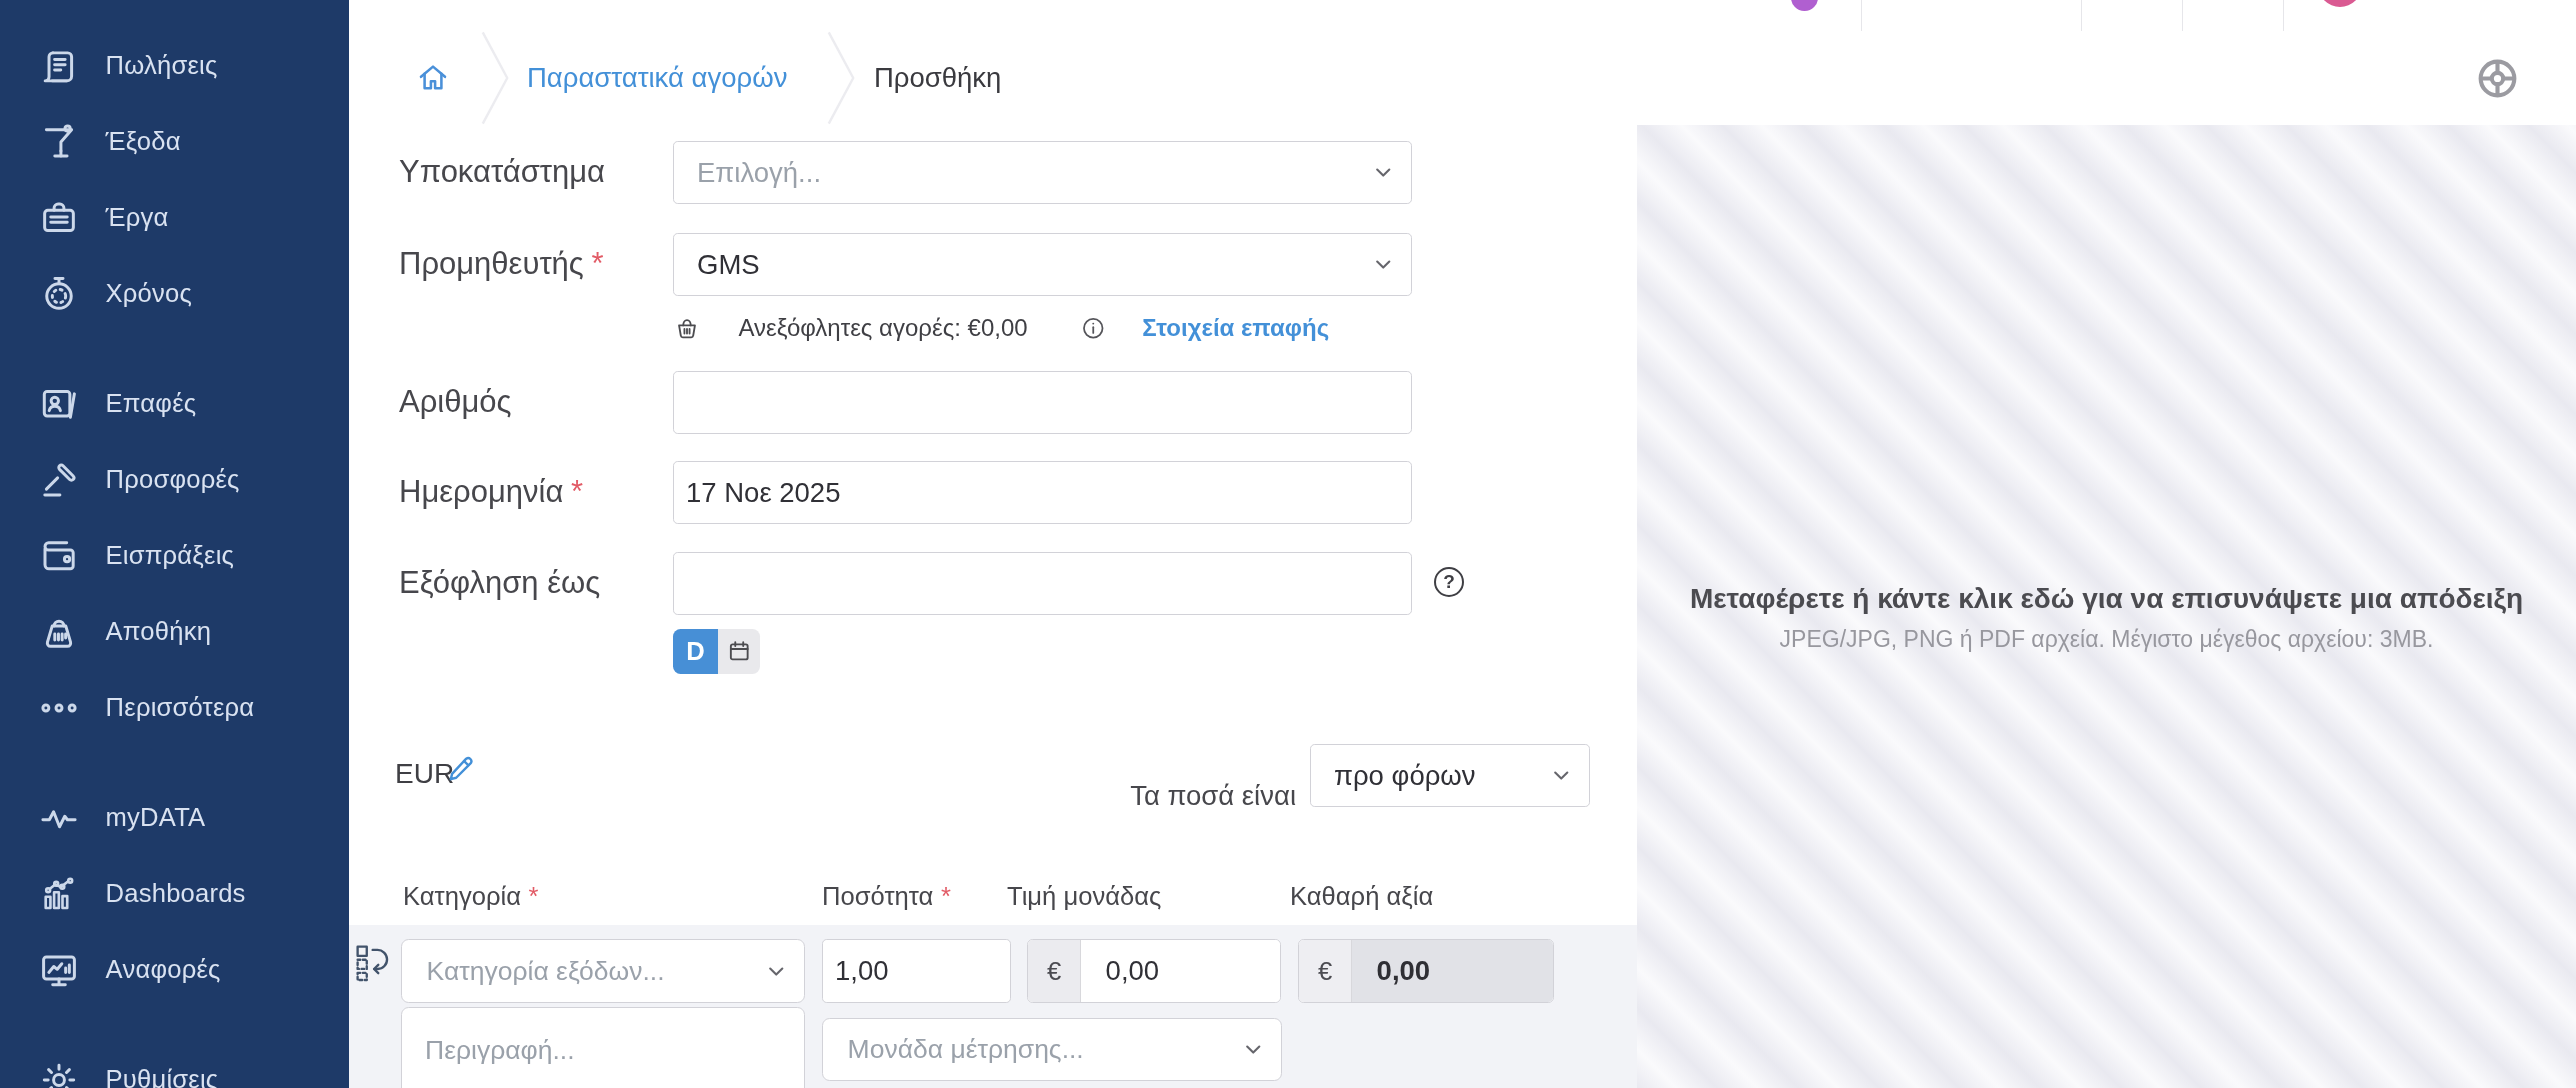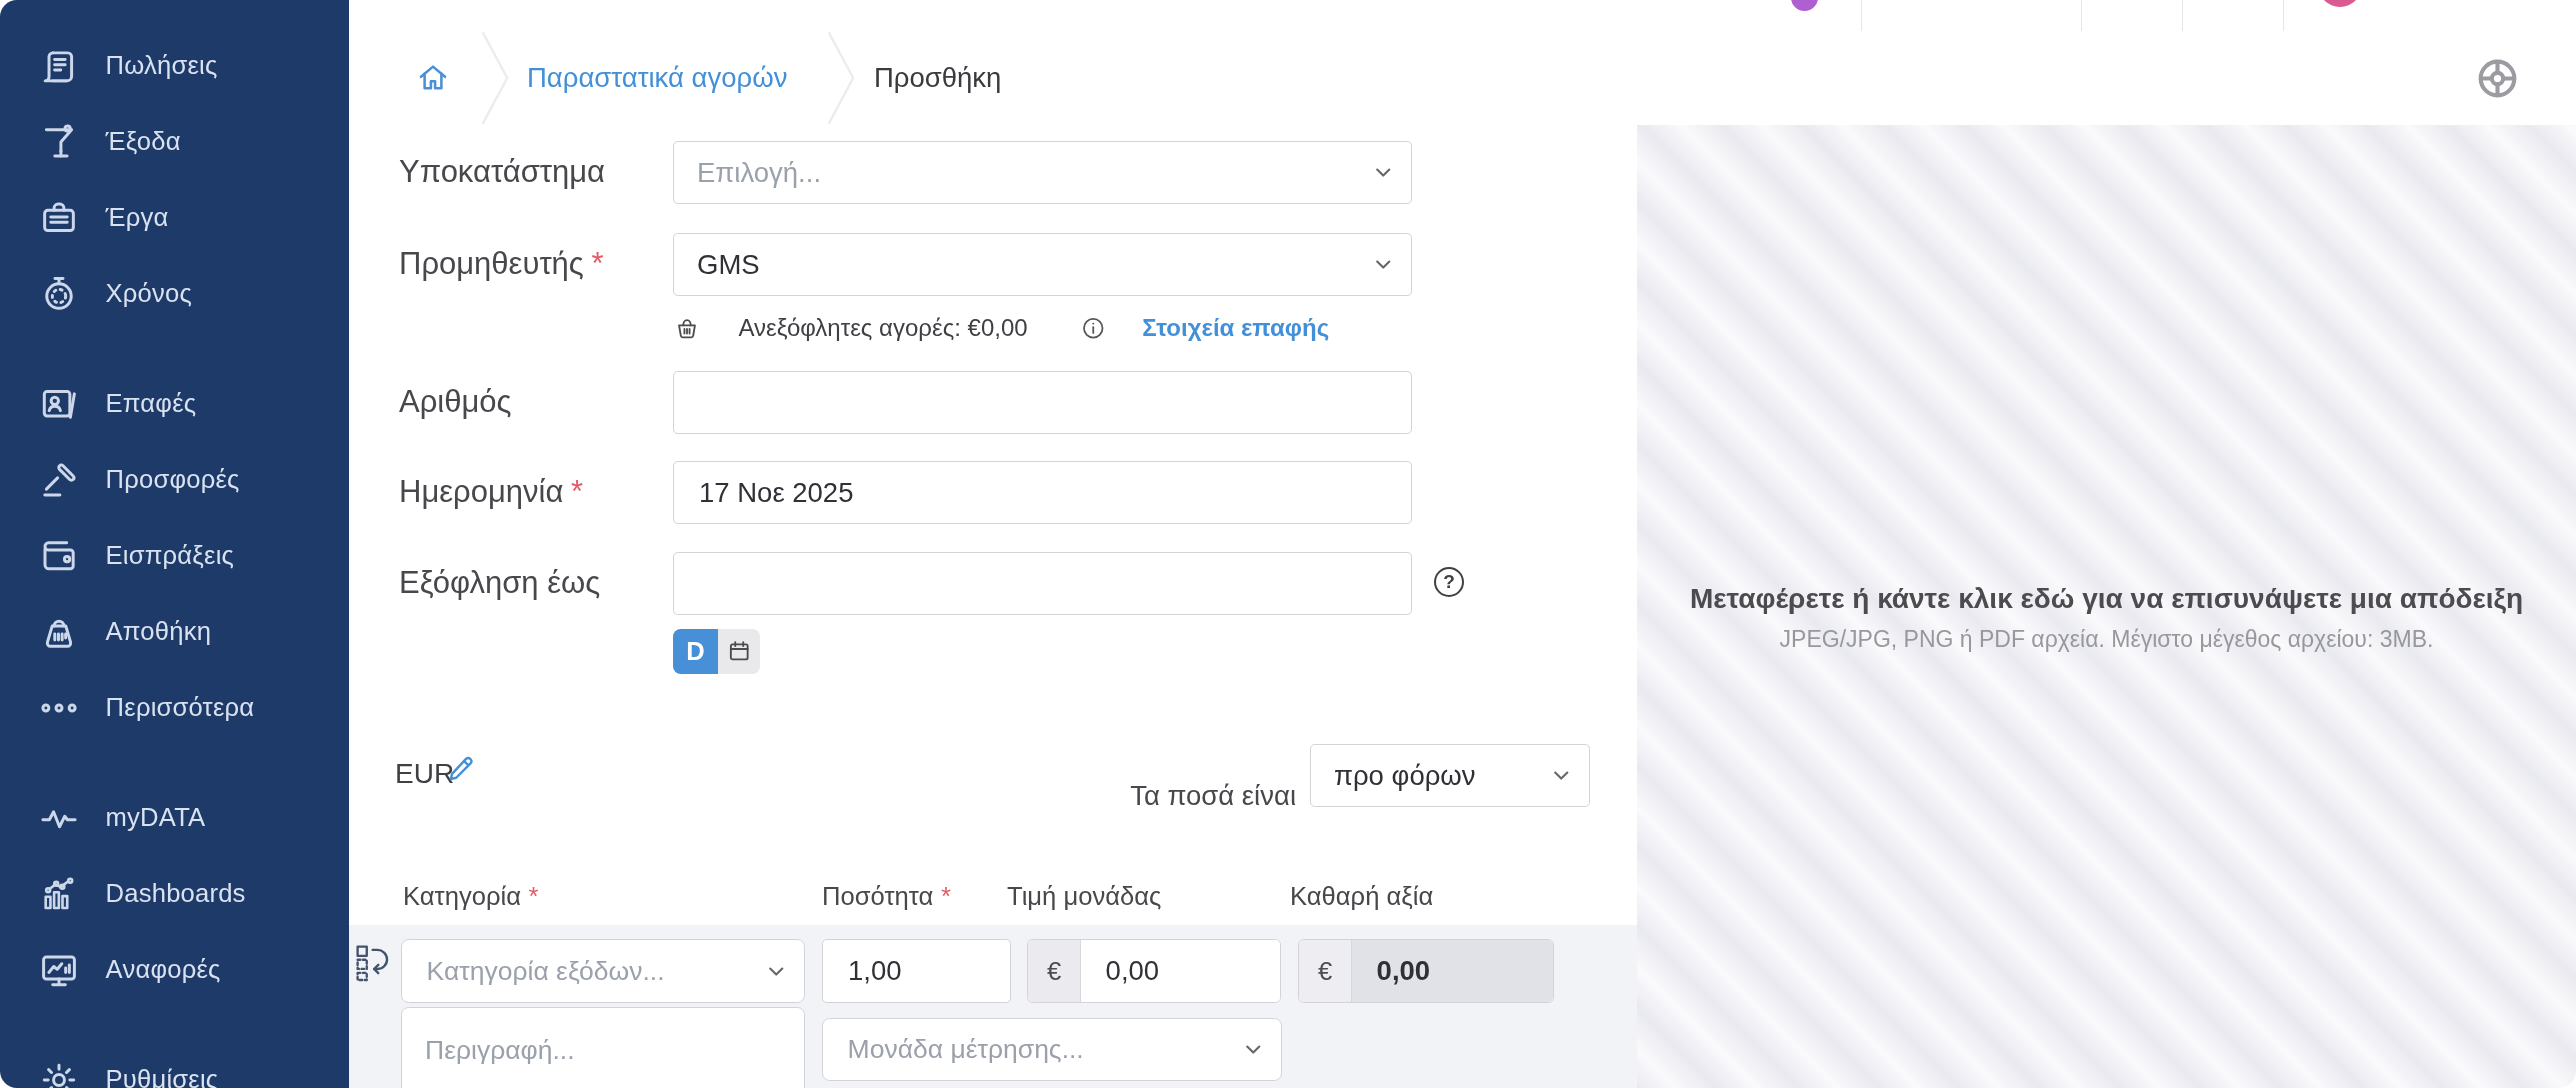--- a/index.html
+++ b/index.html
@@ -1,17 +1,17 @@
 <!DOCTYPE html>
 <html style="font-size:15px"><head>
 <meta charset="utf-8">
 <style>
   html,body{margin:0;padding:0;background:#fff;}
   .screen{position:relative;width:2576px;height:1088px;overflow:hidden;
-          font-family:"Liberation Sans",sans-serif;background:#fff;border-radius:17px;}
+          font-family:"Liberation Sans",sans-serif;background:#fff;}
   
   .sidebar{position:absolute;left:0;top:0;width:349px;height:1088px;background:#1e3a68;overflow:hidden;}
   .side-nav{padding-top:27.5px;}
   .side-item{display:flex;align-items:center;height:76px;padding-left:38px;cursor:pointer;color:#d9e2f1;}
   .side-icon{width:42px;height:42px;margin-right:25.6px;flex:0 0 auto;color:#ccd8ea;}
   .side-label{font-size:25.6px;letter-spacing:0.2px;}
   .side-gap{height:34px;}
   .icon svg{width:100%;height:100%;display:block;}
   
   .topbar{position:absolute;left:349px;top:0;width:2227px;height:31px;background:#fff;border-bottom:0.9px solid #e7e7eb;overflow:hidden;}
@@ -30,21 +30,21 @@
   .form-area{position:absolute;left:349px;top:125px;width:1288px;height:963px;background:#fff;overflow:hidden;}
   .f-label{position:absolute;left:50px;font-size:31px;color:#47474c;line-height:32px;}
   .req{color:#e25b66;margin-left:7.6px;}
   .ctl{position:absolute;left:324px;width:739px;height:63px;box-sizing:border-box;
        border:1.9px solid #d2d2d8;border-radius:4.7px;background:#fff;display:flex;align-items:center;
        padding:0 53px 0 23px;font-size:27.5px;color:#303036;}
   .ctl.select{cursor:pointer;}
   .ph{color:#9aa1aa;}
   .chev{position:absolute;right:15px;top:50%;margin-top:-13.3px;width:26.5px;height:26.5px;color:#66666c;}
   input.raw{font-family:"Liberation Sans",sans-serif;font-size:27.5px;color:#303036;border:1.9px solid #d2d2d8;
-            border-radius:4.7px;box-sizing:border-box;padding:0 25px;background:#fff;outline:none;}
+            border-radius:4.7px;box-sizing:border-box;padding:0 12px;background:#fff;outline:none;}
   input.raw::placeholder, textarea.raw::placeholder{color:#9aa1aa;}
   .supplier-meta{position:absolute;left:324px;top:186px;height:34px;display:flex;align-items:center;font-size:24px;color:#3f3f44;gap:28px;}
   .meta-ic{width:28px;height:28px;margin-right:9.5px;color:#4c4c50;}
   .meta-info{width:26.5px;height:26.5px;margin:0 7.6px 0 24.6px;color:#55555a;cursor:pointer;}
   .meta-link{color:#4390d8;cursor:pointer;font-weight:bold;}
   .help-circle{position:absolute;left:1085px;top:442px;width:30px;height:30px;border:2.4px solid #3f3f44;border-radius:50%;
                box-sizing:border-box;display:flex;align-items:center;justify-content:center;
                font-size:19px;font-weight:bold;color:#3f3f44;cursor:pointer;}
   .dgroup{position:absolute;left:324px;top:504px;display:flex;cursor:pointer;}
   .d-btn{width:45px;height:45px;background:#478fd6;color:#fff;font-size:25.6px;font-weight:bold;

